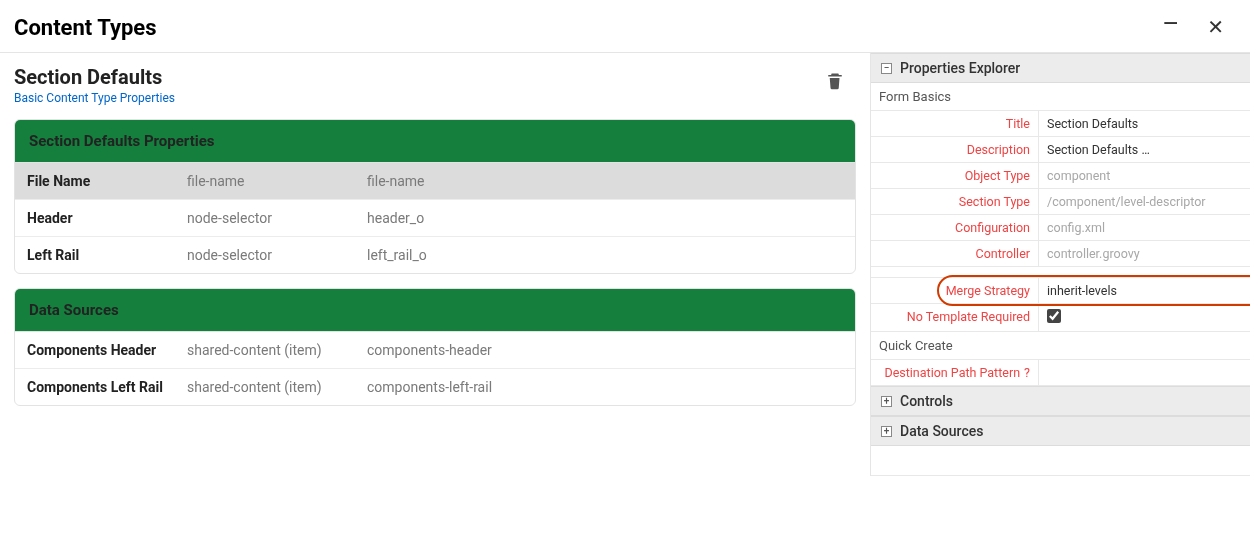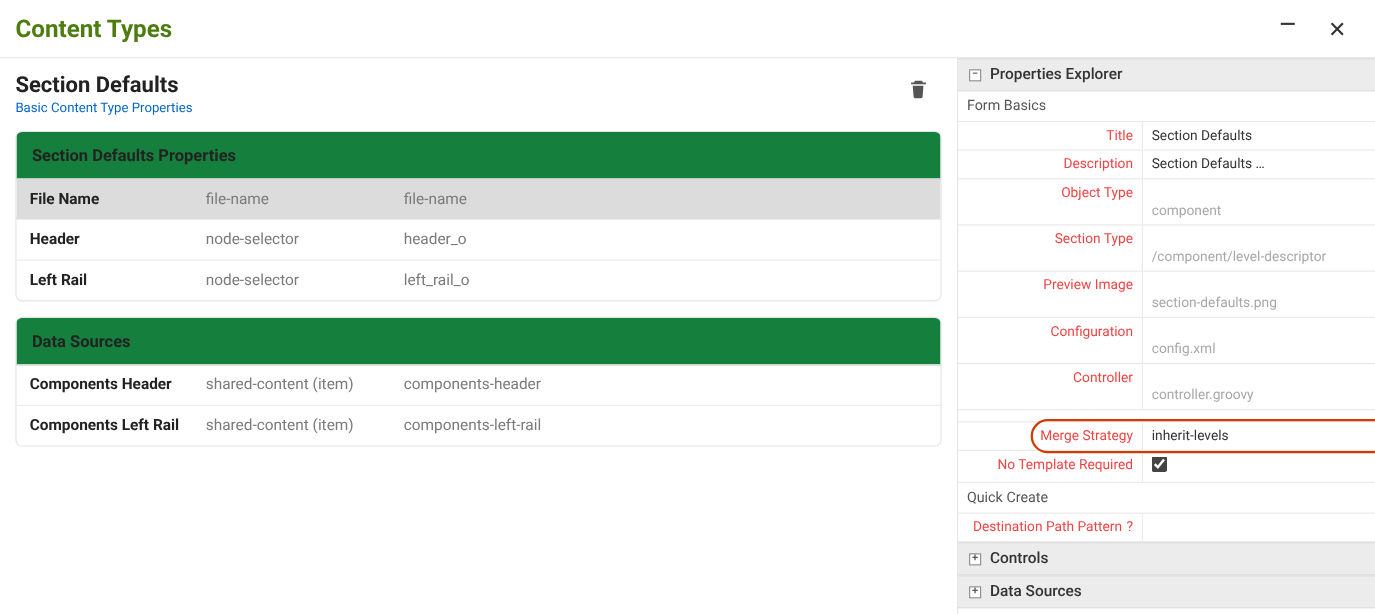--- a/index.html
+++ b/index.html
@@ -13,21 +13,21 @@
   .topbar {
     display: flex;
     justify-content: space-between;
     align-items: center;
     padding: 14px 20px 12px 14px;
     border-bottom: 1px solid #e5e5e5;
   }
   .topbar h1 {
     font-size: 22px;
     font-weight: 700;
-    color: #4d7c0f;
+    color: #000000;
   }
   .topbar .window-controls {
     display: flex;
     gap: 28px;
     align-items: center;
     padding-right: 6px;
   }
   .topbar .minimize {
     font-size: 26px;
     line-height: 1;
@@ -157,21 +157,21 @@
   .prop-row .plabel {
     text-align: right;
     padding: 5px 8px 5px 4px;
     color: #ef4444;
     border-right: 1px solid #e8e8e8;
   }
   .prop-row .pval {
     padding: 5px 8px;
     color: #333;
   }
-  .prop-row .pval.muted { color: #a8a8a8; margin-top: 16px; }
+  .prop-row .pval.muted { color: #a8a8a8; }
   .prop-row input[type=checkbox] {
     width:14px;height:14px;
     accent-color:#444;
   }
   .prop-row.highlighted {
     position: relative;
   }
   .prop-row .redlabel {
     position: relative;
   }
@@ -269,24 +269,20 @@
       </div>
       <div class="prop-row">
         <div class="plabel">Object Type</div>
         <div class="pval muted">component</div>
       </div>
       <div class="prop-row">
         <div class="plabel">Section Type</div>
         <div class="pval muted">/component/level-descriptor</div>
       </div>
       <div class="prop-row">
-        <div class="plabel">Preview Image</div>
-        <div class="pval muted">section-defaults.png</div>
-      </div>
-      <div class="prop-row">
         <div class="plabel">Configuration</div>
         <div class="pval muted">config.xml</div>
       </div>
       <div class="prop-row">
         <div class="plabel">Controller</div>
         <div class="pval muted">controller.groovy</div>
       </div>
       <div class="prop-row">
         <div class="pval"></div>
       </div>

